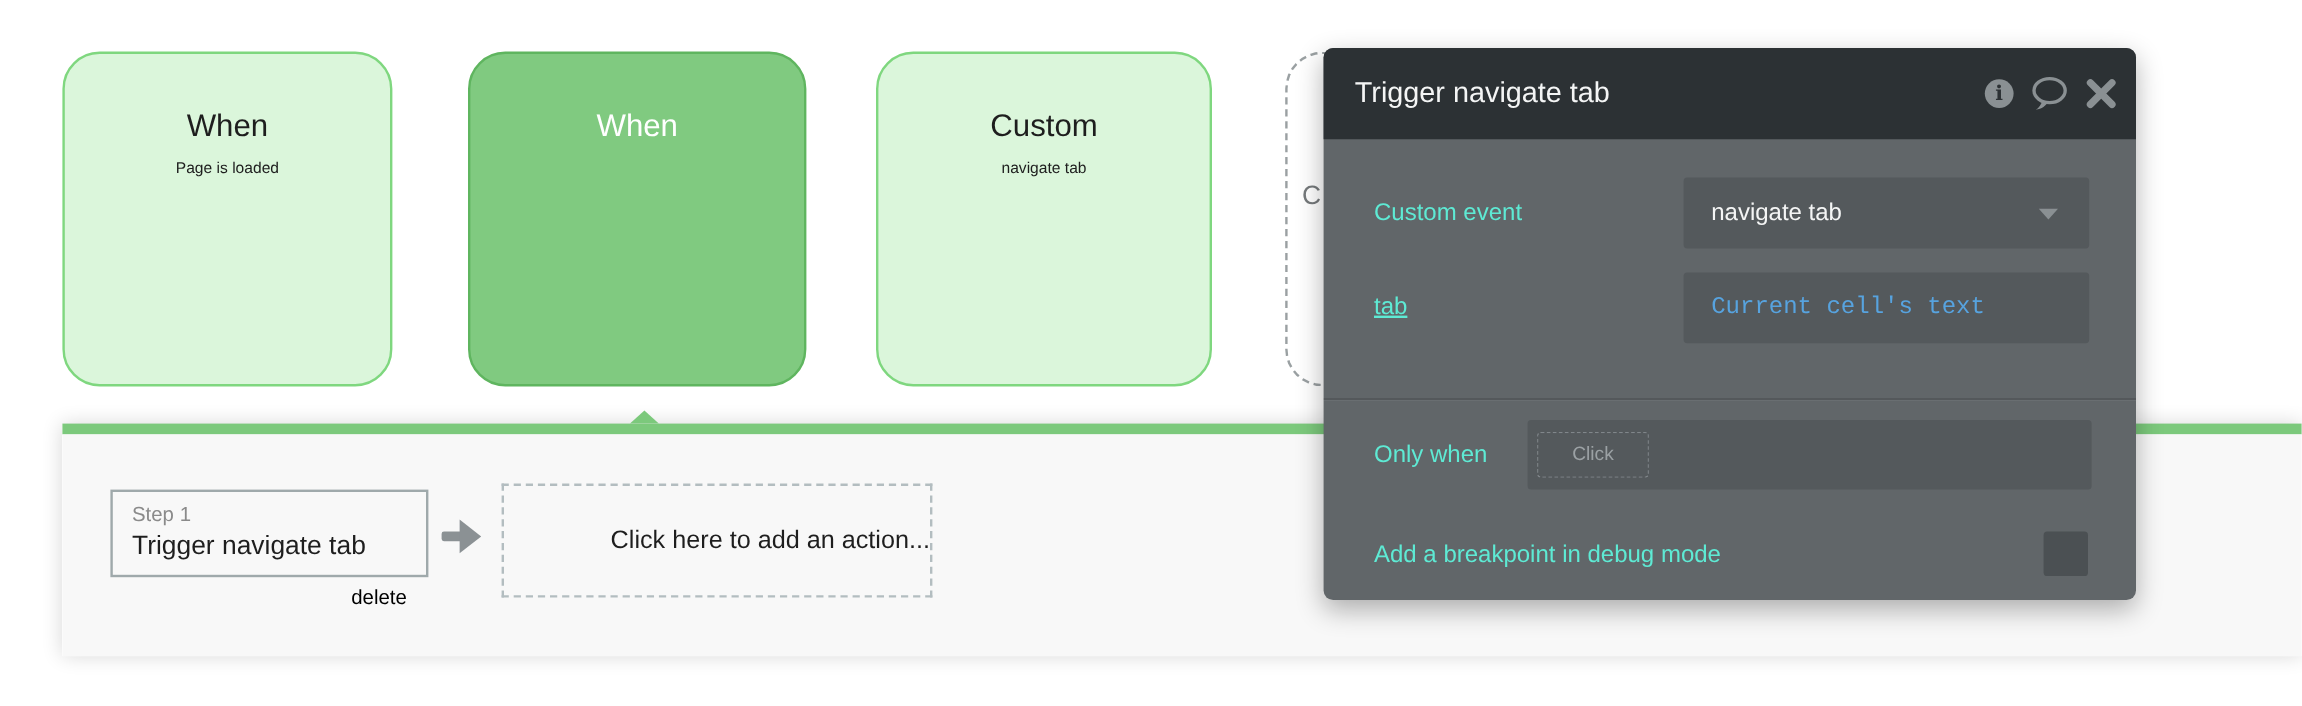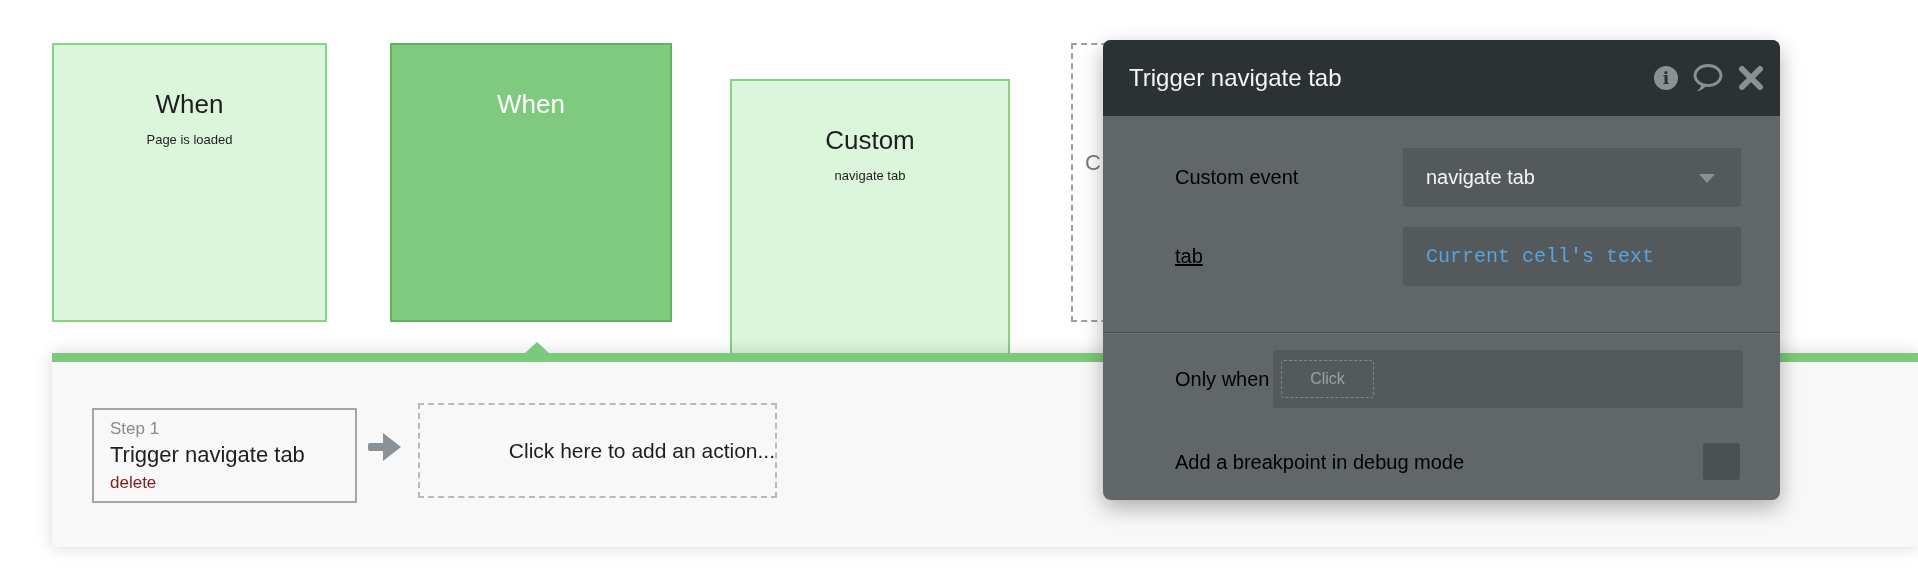--- a/index.html
+++ b/index.html
@@ -5,21 +5,21 @@
   html,body{margin:0;padding:0;}
   body{
     width:1918px;height:588px;position:relative;overflow:hidden;
     background:#ffffff;
     font-family:"Liberation Sans", sans-serif;
     -webkit-font-smoothing:antialiased;
   }
   
   .event-card{
     position:absolute;top:43px;height:279px;box-sizing:border-box;
-    text-align:center;z-index:1;cursor:pointer;
+    text-align:center;z-index:1;cursor:pointer;border-radius:31px;
   }
   .card-normal{background:#DBF6DB;border:2px solid #7FD77F;color:#1e1e1e;}
   .card-selected{background:#80CA80;border:2px solid #5FB55F;color:#ffffff;}
   .card-ghost{background:#ffffff;border:2px dashed #9aa0a2;color:#6b6f71;}
   .card-title{font-size:26px;line-height:30px;margin-top:44px;}
   .card-subtitle{font-size:13px;line-height:26px;margin-top:8px;padding:0 26px;}
   .ghost-fragment{
     position:absolute;left:12px;top:105px;font-size:22px;color:#75797b;
   }
   
@@ -28,26 +28,26 @@
     box-shadow:0 0 16px rgba(0,0,0,0.16);
   }
   .green-bar{position:absolute;left:0;right:0;top:0;height:9px;background:#7CC97C;}
   .pointer{
     position:absolute;left:473px;top:-11px;width:0;height:0;
     border-left:12px solid transparent;border-right:12px solid transparent;
     border-bottom:11px solid #7CC97C;
   }
   .action-panel{position:absolute;left:0;right:0;top:9px;height:185px;background:#F8F8F8;}
   .step-box{
-    position:absolute;left:92px;top:408px;width:265px;height:95px;box-sizing:border-box;
+    position:absolute;left:92px;top:408px;width:265px;height:73px;box-sizing:border-box;
     border:2px solid #9FA9AB;z-index:3;padding:8px 16px 16px 16px;cursor:pointer;
   }
   .step-label{font-size:17px;color:#8a8a8a;line-height:22px;}
   .step-title{font-size:22px;color:#1e1e1e;line-height:28px;margin-top:1px;white-space:nowrap;}
-  .step-delete{font-size:17px;color:#7f1d1d;line-height:22px;margin-top:3px;cursor:pointer;}
+  .step-delete{font-size:17px;color:#000000;line-height:22px;text-align:right;margin-top:18px;cursor:pointer;}
   .arrow-wrap{position:absolute;left:366px;top:429px;width:38px;height:36px;z-index:3;}
   .add-action-box{
     position:absolute;left:418px;top:403px;width:359px;height:95px;box-sizing:border-box;
     border:2px dashed #B3BDC0;z-index:3;display:flex;align-items:center;justify-content:flex-end;
     font-size:21px;color:#1e1e1e;cursor:pointer;background:#F8F8F8;
   }
   
   .popup{
     position:absolute;left:1103px;top:40px;width:677px;height:460px;z-index:10;
     border-radius:8px;background:#616669;box-shadow:0 8px 22px rgba(0,0,0,0.30);
@@ -60,21 +60,21 @@
   .header-icons{margin-left:auto;display:flex;align-items:center;gap:13px;}
   .info-icon{
     width:24px;height:24px;border-radius:50%;background:#8A9093;color:#2C3134;
     font-family:"DejaVu Serif", serif;font-weight:bold;font-size:17px;line-height:24px;
     text-align:center;cursor:pointer;
   }
   .comment-icon,.close-icon{cursor:pointer;display:block;}
   .popup-field{
     position:absolute;background:#54595C;border-radius:3px;box-sizing:border-box;cursor:pointer;
   }
-  .popup-label{position:absolute;left:42px;color:#000000;font-size:20px;margin-left:30px;}
+  .popup-label{position:absolute;left:42px;color:#5eead4;font-size:20px;}
   .field-value{font-size:20px;color:#f4f5f5;padding-left:23px;}
   .caret-down{
     position:absolute;right:26px;top:26px;width:0;height:0;
     border-left:8px solid transparent;border-right:8px solid transparent;
     border-top:9px solid #8A9093;
   }
   .expression{color:#57A3DF;}
   .popup-divider{position:absolute;left:0;right:0;top:292px;height:1px;background:rgba(0,0,0,0.22);box-shadow:0 1px 0 rgba(255,255,255,0.07);}
   .click-chip{
     position:absolute;left:8px;top:10px;width:93px;height:38px;box-sizing:border-box;
@@ -91,21 +91,21 @@
 
 <div class="event-card card-normal" style="left:52px;width:275px;">
   <div class="card-title">When</div>
   <div class="card-subtitle">Page is loaded</div>
 </div>
 
 <div class="event-card card-selected" style="left:390px;width:282px;">
   <div class="card-title">When</div>
 </div>
 
-<div class="event-card card-normal" style="left:730px;width:280px;margin-top:36px;">
+<div class="event-card card-normal" style="left:730px;width:280px;">
   <div class="card-title">Custom</div>
   <div class="card-subtitle">navigate tab</div>
 </div>
 
 <div class="event-card card-ghost" style="left:1071px;width:280px;">
   <span class="ghost-fragment">C</span>
 </div>
 
 <div class="panel-wrap">
   <div class="green-bar"></div>

